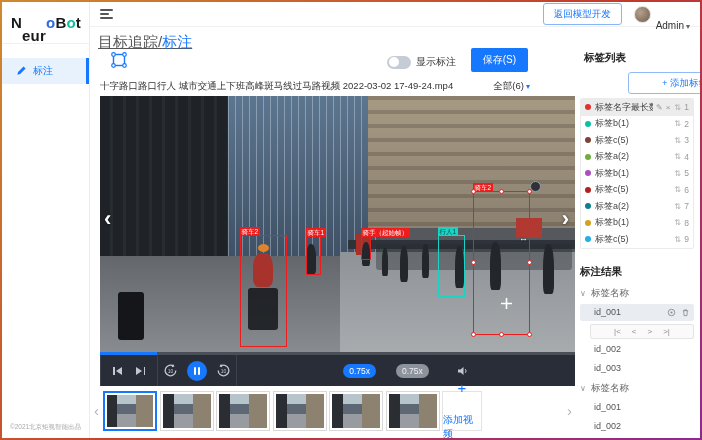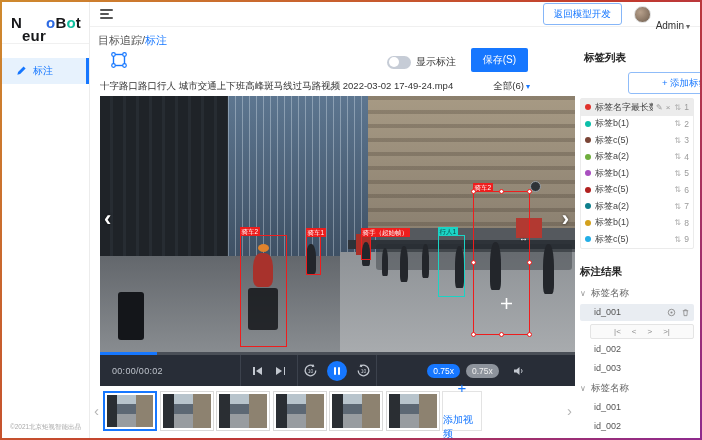--- a/index.html
+++ b/index.html
@@ -21,21 +21,21 @@
   .hamb i { height:1.6px; background:#555; border-radius:1px; }
   .hamb i:nth-child(2){ width:9px; }
   .topbar .spacer { flex:1; }
   .btn-outline { border:1px solid #86b6f8; color:#1677ff; background:#fff; border-radius:3px; font-size:9.5px; padding:3.5px 10px; cursor:pointer; }
   .avatar { width:17px; height:17px; border-radius:50%; margin:0 5px 0 12px; background:radial-gradient(circle at 35% 35%,#b7a08b,#6e5d4e); border:1px solid #ddd; }
   .admin { font-size:10px; color:#333; cursor:pointer;margin-top:22px; }
   .caret { color:#666; font-size:8px; margin-left:2px; }
 
   .body { flex:1; display:flex; min-height:0; }
   .main { width:486px; position:relative; flex:none; }
-  .breadcrumb { position:absolute; left:8px; top:6px; font-size:11px; color:#555; }
+  .breadcrumb { position:absolute; left:8px; top:6px; font-size:15px; color:#555;text-decoration:underline; }
   .breadcrumb .cur { color:#1677ff; }
 
   .rect-tool { position:absolute; left:20px; top:24px; width:18px; height:18px; cursor:pointer; }
   .toggle-wrap { position:absolute; right:120px; top:28px; display:flex; align-items:center; gap:5px; }
   .toggle { width:24px; height:13px; border-radius:7px; background:#c6ccd6; position:relative; cursor:pointer; }
   .toggle .knob { position:absolute; left:1.5px; top:1.5px; width:10px; height:10px; background:#fff; border-radius:50%; }
   .btn-save { position:absolute; right:48px; top:21px; background:#1677ff; color:#fff; border:none; border-radius:2px; font-size:10px; padding:5px 12px; cursor:pointer; }
 
   .vtitle { position:absolute; left:10px; top:53px; width:380px; font-size:9.5px; color:#333; white-space:nowrap; overflow:hidden; }
   .vfilter { position:absolute; right:46px; top:53px; font-size:9.5px; color:#333; cursor:pointer; }
@@ -71,21 +71,21 @@
   .progress .fill { width:12%; height:100%; background:#1677ff; }
 
   
   .controls { position:absolute; left:10px; top:328px; width:475px; height:31px; background:#282d37; display:flex; align-items:stretch; color:#bdc2ca; }
   .cseg { display:flex; align-items:center; justify-content:center; gap:10px; }
   .cseg.sep { border-left:1px solid #3c424d; }
   .ctime { width:140px; justify-content:flex-start; padding-left:12px; font-size:9px; letter-spacing:.3px; }
   .cstep { width:57px; gap:14px; }
   .cplay { width:79px; gap:9px; }
   .cframe { width:78px; gap:3px; font-size:9px; }
-  .cspeed { flex:1; gap:6px; }
+  .cspeed { flex:1; gap:20px; }
   .tri { width:0; height:0; border-top:4px solid transparent; border-bottom:4px solid transparent; }
   .tri.l { border-right:6px solid #c3c8d0; }
   .tri.r { border-left:6px solid #c3c8d0; }
   .bar-ic { display:flex; align-items:center; gap:1.5px; cursor:pointer; }
   .bar-ic .vb { width:1.5px; height:8px; background:#c3c8d0; }
   .pausebtn { width:20px; height:20px; border-radius:50%; background:#1677ff; display:flex; align-items:center; justify-content:center; gap:2.5px; cursor:pointer; }
   .pausebtn i { width:2.2px; height:8px; background:#fff; border-radius:1px; }
   .skip { position:relative; width:15px; height:15px; cursor:pointer; }
   .skip svg { position:absolute; inset:0; }
   .frame-input { width:26px; height:16px; background:transparent; border:1px solid #4a515c; border-radius:2px; color:#dde1e7; font-size:9px; text-align:center; padding-right:7px; }
@@ -257,21 +257,20 @@
           </div>
           <div class="nav-ch" style="left:4px;top:112px;">‹</div>
           <div class="nav-ch" style="right:6px;top:112px;">›</div>
         </div>
 
         <div class="progress">
               <div class="fill"></div>
             </div>
 
         <div class="controls">
-          <div class="cseg ctime">00:00/00:02</div>
           <div class="cseg cstep sep">
             <span class="bar-ic">
                   <span class="vb"></span>
                   <span class="tri l"></span>
                 </span>
             <span class="bar-ic">
                   <span class="tri r"></span>
                   <span class="vb"></span>
                 </span>
           </div>

